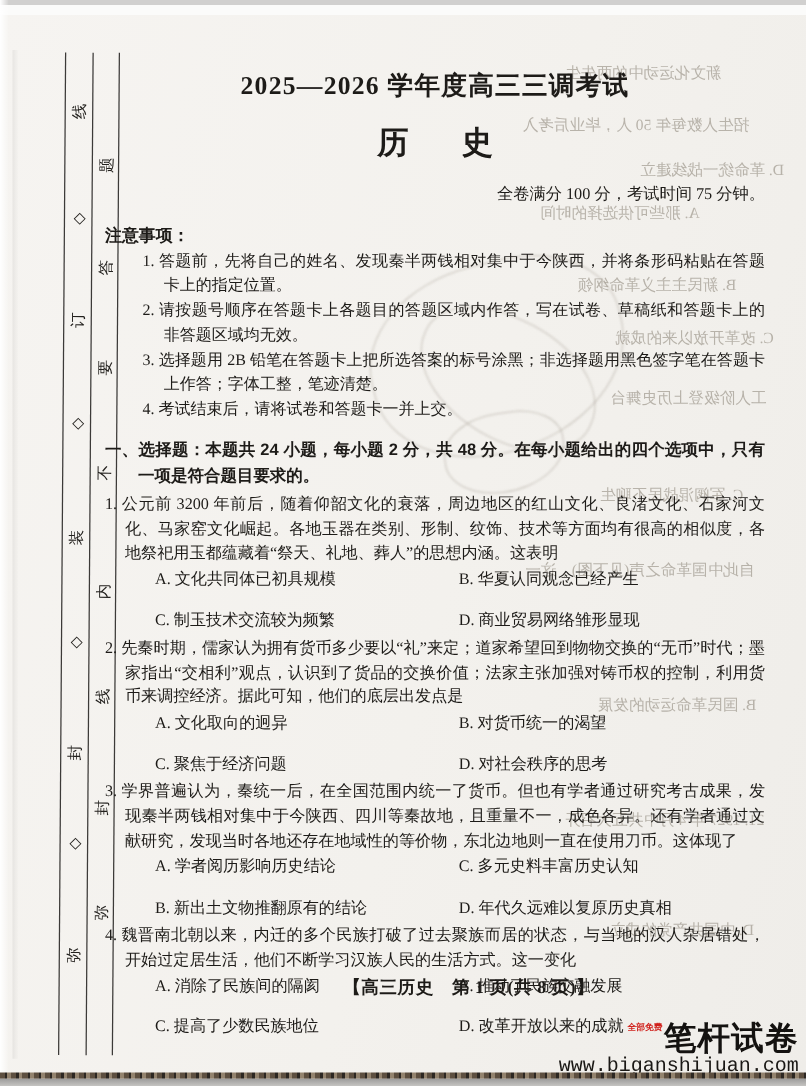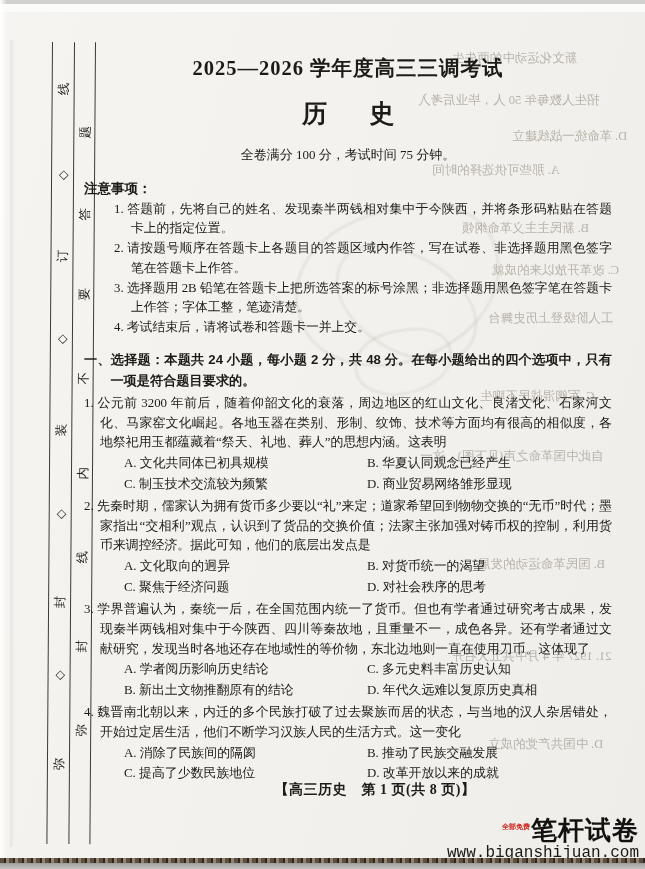--- a/index.html
+++ b/index.html
@@ -30,38 +30,38 @@
   .vline{position:absolute;top:0;bottom:0;width:1.3px;background:#3c3a38;}
   .bchar{position:absolute;width:16px;height:16px;line-height:16px;text-align:center;
     font-size:12.5px;color:#23211e;transform:rotate(-90deg);}
   .colA{left:56px;} .colB{left:78px;}
 
   
   .content{position:absolute;left:84px;top:54px;width:528px;}
   .title{font-size:20.5px;font-weight:bold;text-align:center;letter-spacing:1px;margin:0;}
   .subject{font-size:25px;font-weight:bold;text-align:center;letter-spacing:18px;
     text-indent:18px;margin:15px 0 0 0;}
-  .meta{font-size:13px;text-align:center;margin:16px 0 0 0;}
+  .meta{font-size:13px;text-align:right;margin:16px 0 0 0;}
   .notice-head{font-family:"Liberation Sans","DejaVu Sans",sans-serif;
     font-size:13.5px;font-weight:bold;margin:16px 0 2px 0;}
   .notice-item{font-size:12.8px;line-height:1.5;margin:1px 0 1px 30px;
     padding-left:17px;text-indent:-17px;text-align:justify;}
   .sec-head{font-family:"Liberation Sans","DejaVu Sans",sans-serif;
     font-size:13.2px;font-weight:bold;line-height:1.55;margin:13px 0 2px 0;
     padding-left:2em;text-indent:-2em;text-align:justify;}
   .stem{font-size:12.9px;line-height:1.52;margin:3px 0 0 0;
     padding-left:16px;text-indent:-16px;text-align:justify;}
   .opts{display:grid;grid-template-columns:243px 1fr;margin:1px 0 2px 40px;
-    font-size:12.9px;line-height:1.52;row-gap:1px;}
+    font-size:12.9px;line-height:1.52;row-gap:13px;}
   .footer{position:absolute;left:111px;width:528px;bottom:56px;text-align:center;
     font-size:14px;font-weight:bold;letter-spacing:.5px;}
 
   
   .brand{position:absolute;right:6px;bottom:7px;text-align:right;}
-  .brand-top{display:flex;align-items:center;justify-content:flex-end;}
+  .brand-top{display:flex;align-items:flex-start;justify-content:flex-end;}
   .brand-tag{font-size:7px;font-weight:bold;margin:0 1px 7px 0;letter-spacing:0;}
   .brand-name{font-family:"Liberation Sans","DejaVu Sans",sans-serif;
     font-size:26px;font-weight:bold;line-height:1;letter-spacing:1px;color:#141210;}
   .brand-url{font-family:"Liberation Mono","DejaVu Sans Mono",monospace;
     font-size:16px;color:#1a1815;margin-top:1px;}
 
   
   .bleed span{position:absolute;white-space:nowrap;transform:scaleX(-1);
     color:rgba(125,117,104,.5);filter:blur(.5px);font-size:12.5px;}
   
@@ -122,21 +122,21 @@
     <span class="bchar colB" style="top:680px;">弥</span>
   </div>
 
   <div class="content">
     <h1 class="title">2025—2026 学年度高三三调考试</h1>
     <h2 class="subject">历 史</h2>
     <p class="meta">全卷满分 100 分，考试时间 75 分钟。</p>
 
     <p class="notice-head">注意事项：</p>
     <p class="notice-item"><span>1.</span> <span>答题前，先将自己的姓名、发现秦半两钱相对集中于今陕西，并将条形码粘贴在答题卡上的指定位置。</span></p>
-    <p class="notice-item"><span>2.</span> <span>请按题号顺序在答题卡上各题目的答题区域内作答，写在试卷、非选择题用黑色签字笔在答题卡上作答。</span></p>
+    <p class="notice-item"><span>2.</span> <span>请按题号顺序在答题卡上各题目的答题区域内作答，写在试卷、草稿纸和答题卡上的非答题区域均无效。</span></p>
     <p class="notice-item"><span>3.</span> <span>选择题用 2B 铅笔在答题卡上把所选答案的标号涂黑；非选择题用黑色签字笔在答题卡上作答；字体工整，笔迹清楚。</span></p>
     <p class="notice-item"><span>4.</span> <span>考试结束后，请将试卷和答题卡一并上交。</span></p>
 
     <p class="sec-head">一、选择题：本题共 24 小题，每小题 2 分，共 48 分。在每小题给出的四个选项中，只有一项是符合题目要求的。</p>
 
     <p class="stem"><span>1.</span> <span>公元前 3200 年前后，随着仰韶文化的衰落，周边地区的红山文化、良渚文化、石家河文化、马家窑文化崛起。各地玉器在类别、形制、纹饰、技术等方面均有很高的相似度，各地祭祀用玉都蕴藏着“祭天、礼地、葬人”的思想内涵。这表明</span></p>
     <div class="opts">
       <span><span>A.</span> <span>文化共同体已初具规模</span></span>
       <span><span>B.</span> <span>华夏认同观念已经产生</span></span>
       <span><span>C.</span> <span>制玉技术交流较为频繁</span></span>

